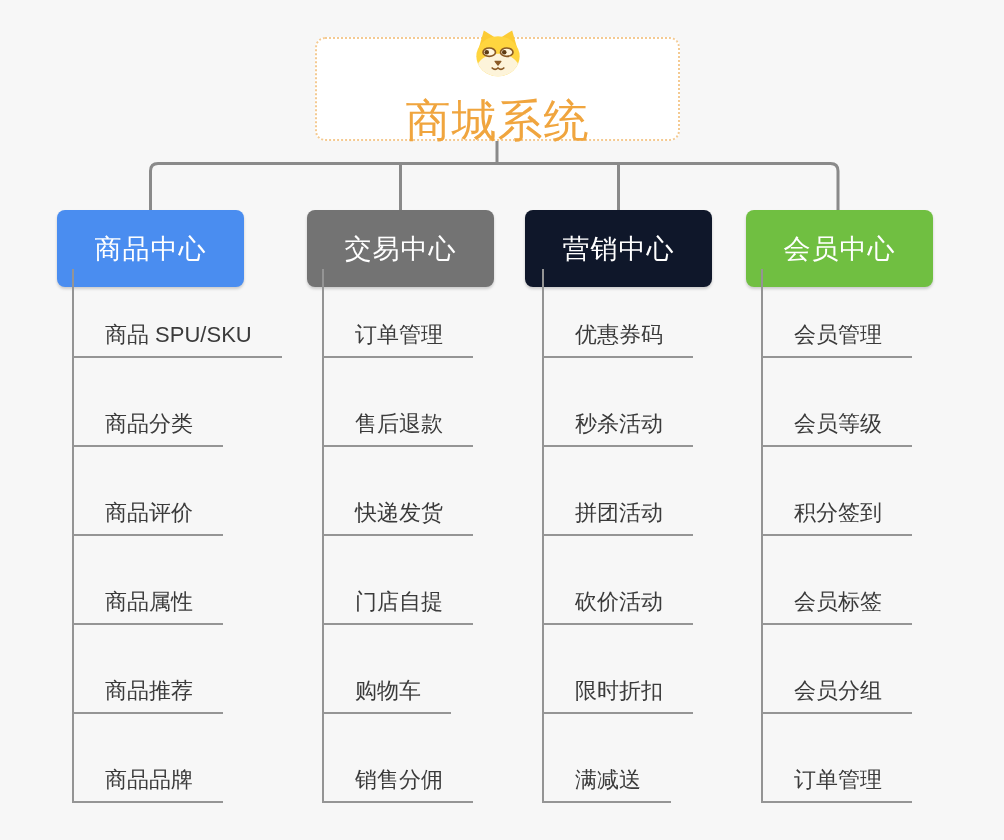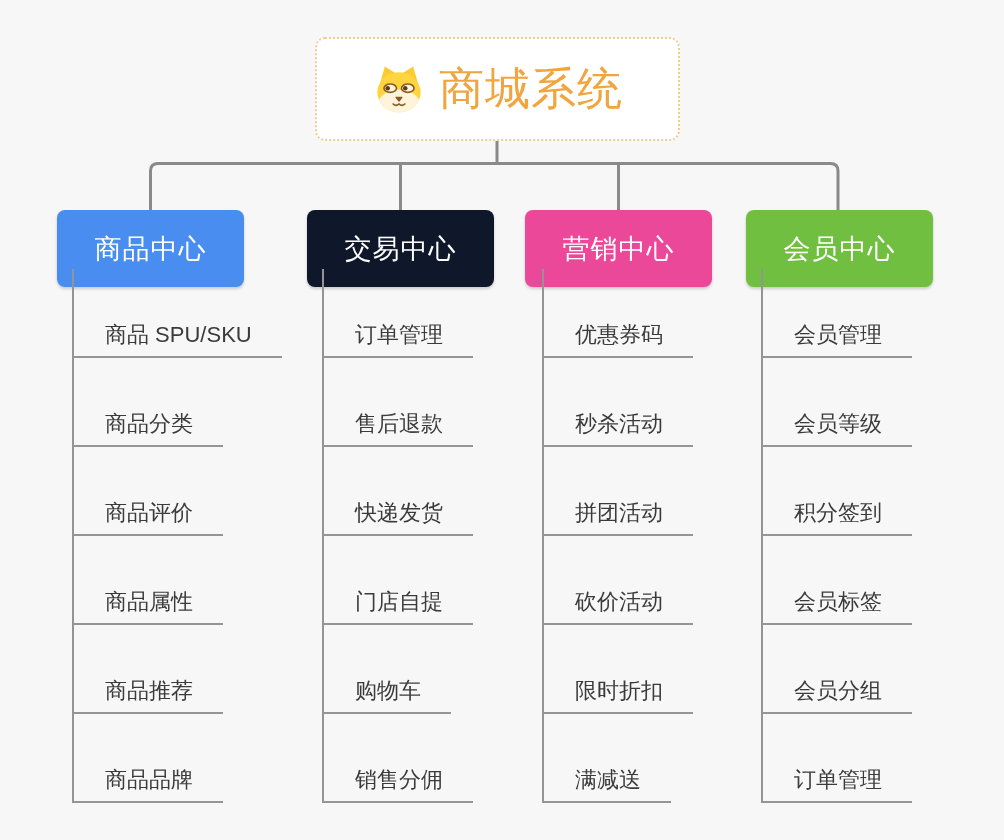--- a/index.html
+++ b/index.html
@@ -21,20 +21,21 @@
   .root-topic{
     position:absolute;left:315px;top:37px;
     width:365px;height:104px;
     background:#ffffff;
     border:2px dotted #f4ca92;
     border-radius:10px;
     box-sizing:border-box;
     display:flex;align-items:center;justify-content:center;
     gap:13px;
     cursor:default;
+    flex-direction:column;
   }
   .root-title{
     font-size:45px;
     letter-spacing:1px;
     color:#f0a53e;
   }
   .root-icon{flex:0 0 auto;display:block;}
   
   .branch-box{
     position:absolute;top:210px;
@@ -109,24 +110,24 @@
       <circle cx="39.5" cy="29" r="2.7" fill="#5f3c14"></circle>
       <path d="M28.5 40 h7 l-3.5 4.5 z" fill="#8a5a25" stroke="#8a5a25" stroke-width="1.5" stroke-linejoin="round"></path>
       <path d="M25 48 Q28.5 51.5 32 48 Q35.5 51.5 39 48" fill="none" stroke="#8a5a25" stroke-width="2" stroke-linecap="round"></path>
     </svg>
     <span class="root-title">商城系统</span>
   </div>
 
   <div class="branch-box b0" style="background: rgb(74, 141, 240);">
     <span>商品中心</span>
   </div>
-  <div class="branch-box b1" style="background: #0f172a;">
+  <div class="branch-box b1" style="background: #737373;">
     <span>交易中心</span>
   </div>
-  <div class="branch-box b2" style="background: #ec4899; text-align: right;">
+  <div class="branch-box b2" style="background: #0f172a; text-align: right;">
     <span>营销中心</span>
   </div>
   <div class="branch-box b3" style="background: rgb(112, 191, 65);">
     <span>会员中心</span>
   </div>
 
   <div class="col c0">
     <div class="vline"></div>
     <div class="node r0">商品 SPU/SKU</div>
     <div class="node r1">商品分类</div>

